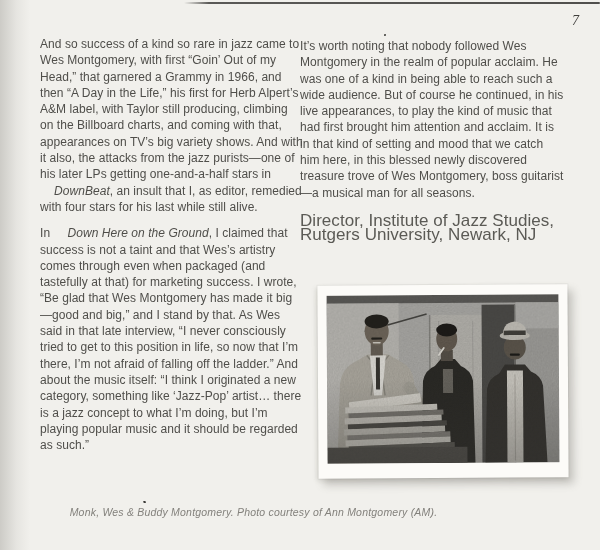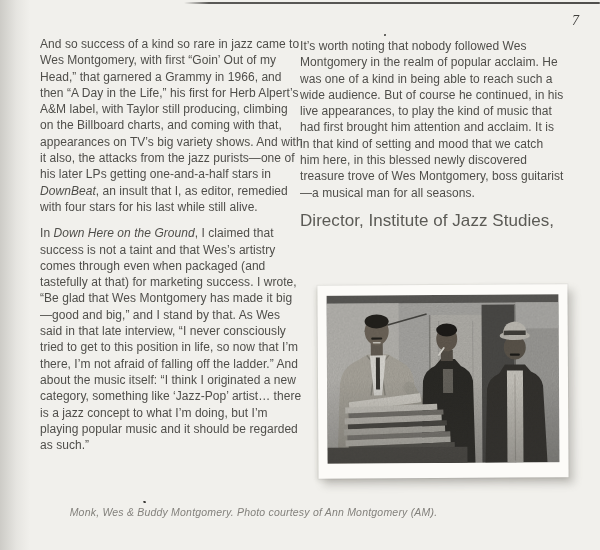--- a/index.html
+++ b/index.html
@@ -28,21 +28,21 @@
     font-size:14px;color:#403f3c;
   }
   .col{
     position:absolute;top:36px;width:264px;
     font-size:12px;line-height:16.3px;letter-spacing:.05px;
     text-align:left;
   }
   .col p{margin:0 0 10px 0;}
   .col-left{left:40px;}
   .col-right{left:300px;top:38px;}
-  em{font-style:italic;}
+  em{font-style:italic;margin-left:14px;}
   .byline{margin-top:13px;}
   .byline-name{
     font-weight:bold;font-size:12px;letter-spacing:.2px;color:#3a3936;
   }
   .byline-suffix{font-weight:normal;color:#4f4e4a;}
   .byline-role{
     font-size:17px;line-height:14.5px;color:#5b5a55;margin-top:2px;
   }
   figure.photo{
     margin:0;position:absolute;left:318px;top:285px;width:250px;height:193px;
@@ -75,20 +75,21 @@
 <div class="col col-left">
   <p><span>And so success of a kind so rare in jazz came to Wes Montgomery, with first “Goin’ Out of my Head,” that garnered a Grammy in 1966, and then “A Day in the Life,” his first for Herb Alpert’s A&amp;M label, with Taylor still producing, climbing on the Billboard charts, and coming with that, appearances on TV’s big variety shows. And with it also, the attacks from the jazz purists—one of his later LPs getting one-and-a-half stars in </span><em>DownBeat</em><span>, an insult that I, as editor, remedied with four stars for his last while still alive.</span></p>
   <p><span>In </span><em>Down Here on the Ground</em><span>, I claimed that success is not a taint and that Wes’s artistry comes through even when packaged (and tastefully at that) for marketing success. I wrote, “Be glad that Wes Montgomery has made it big—good and big,” and I stand by that. As Wes said in that late interview, “I never consciously tried to get to this position in life, so now that I’m there, I’m not afraid of falling off the ladder.” And about the music itself: “I think I originated a new category, something like ‘Jazz-Pop’ artist… there is a jazz concept to what I’m doing, but I’m playing popular music and it should be regarded as such.”</span></p>
 </div>
 
 <div class="col col-right">
   <p>It’s worth noting that nobody followed Wes Montgomery in the realm of popular acclaim. He was one of a kind in being able to reach such a wide audience. But of course he continued, in his live appearances, to play the kind of music that had first brought him attention and acclaim. It is in that kind of setting and mood that we catch him here, in this blessed newly discovered treasure trove of Wes Montgomery, boss guitarist—a musical man for all seasons.</p>
   <div class="byline">
     <div class="byline-role">
       <div>Director, Institute of Jazz Studies,</div>
+      <div>Rutgers University, Newark, NJ</div>
     </div>
   </div>
 </div>
 
 <figure class="photo">
   <div class="photo-inner">
     <svg viewBox="0 0 232 168" preserveAspectRatio="none">
       <defs>
         <linearGradient id="bottomShade" x1="0" y1="0" x2="0" y2="1">
           <stop offset="0.5" stop-color="#3c3b38" stop-opacity="0"></stop>

